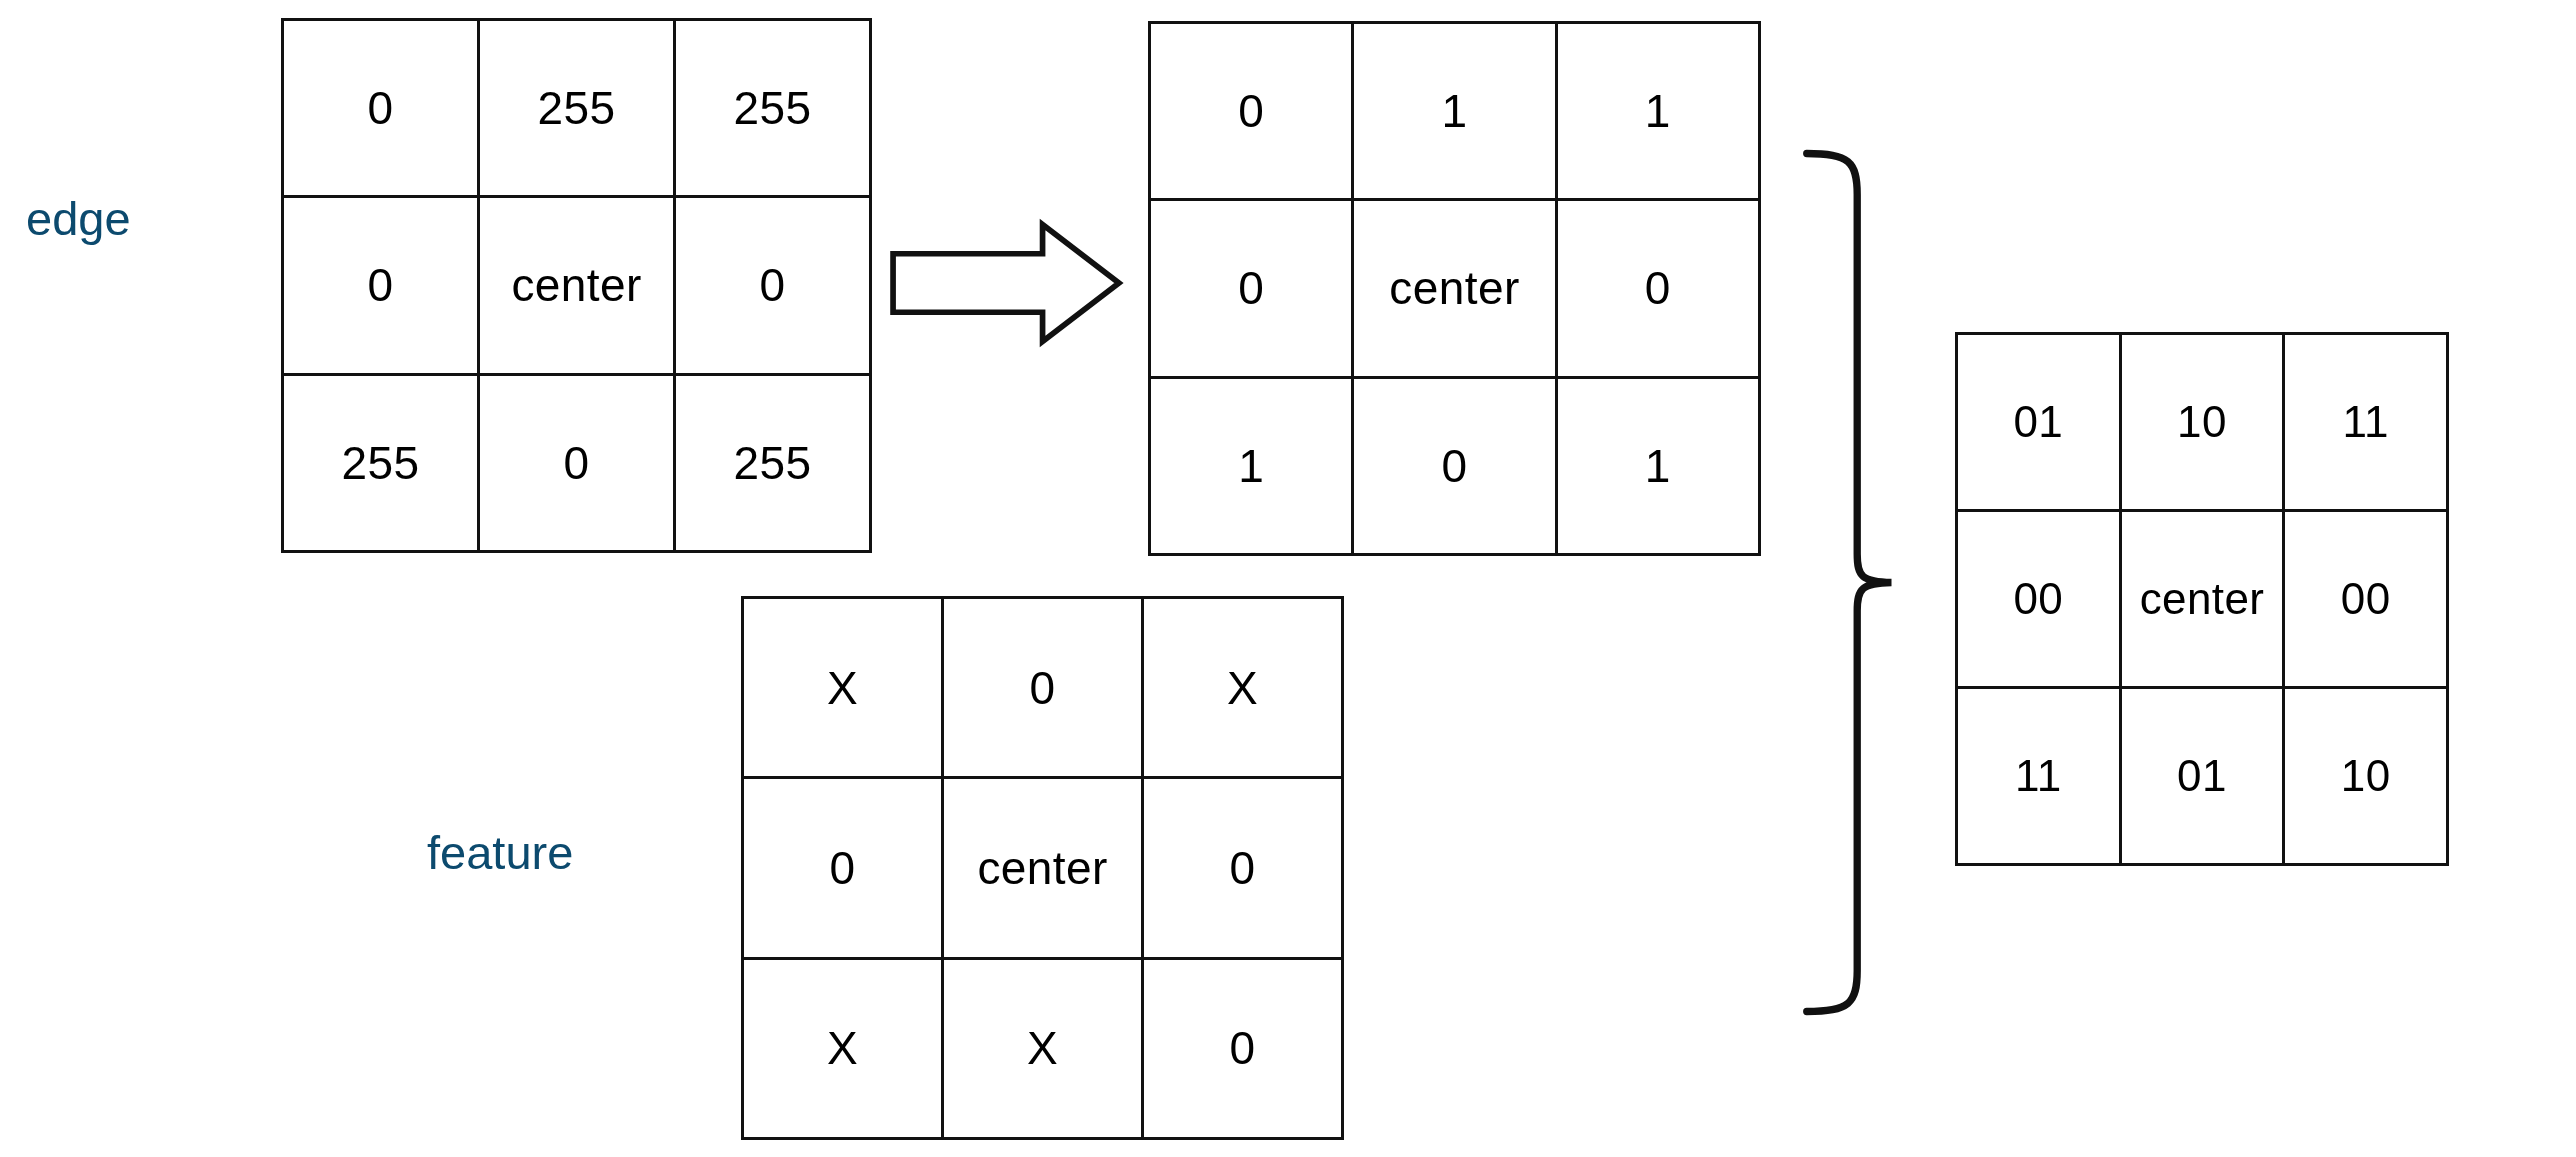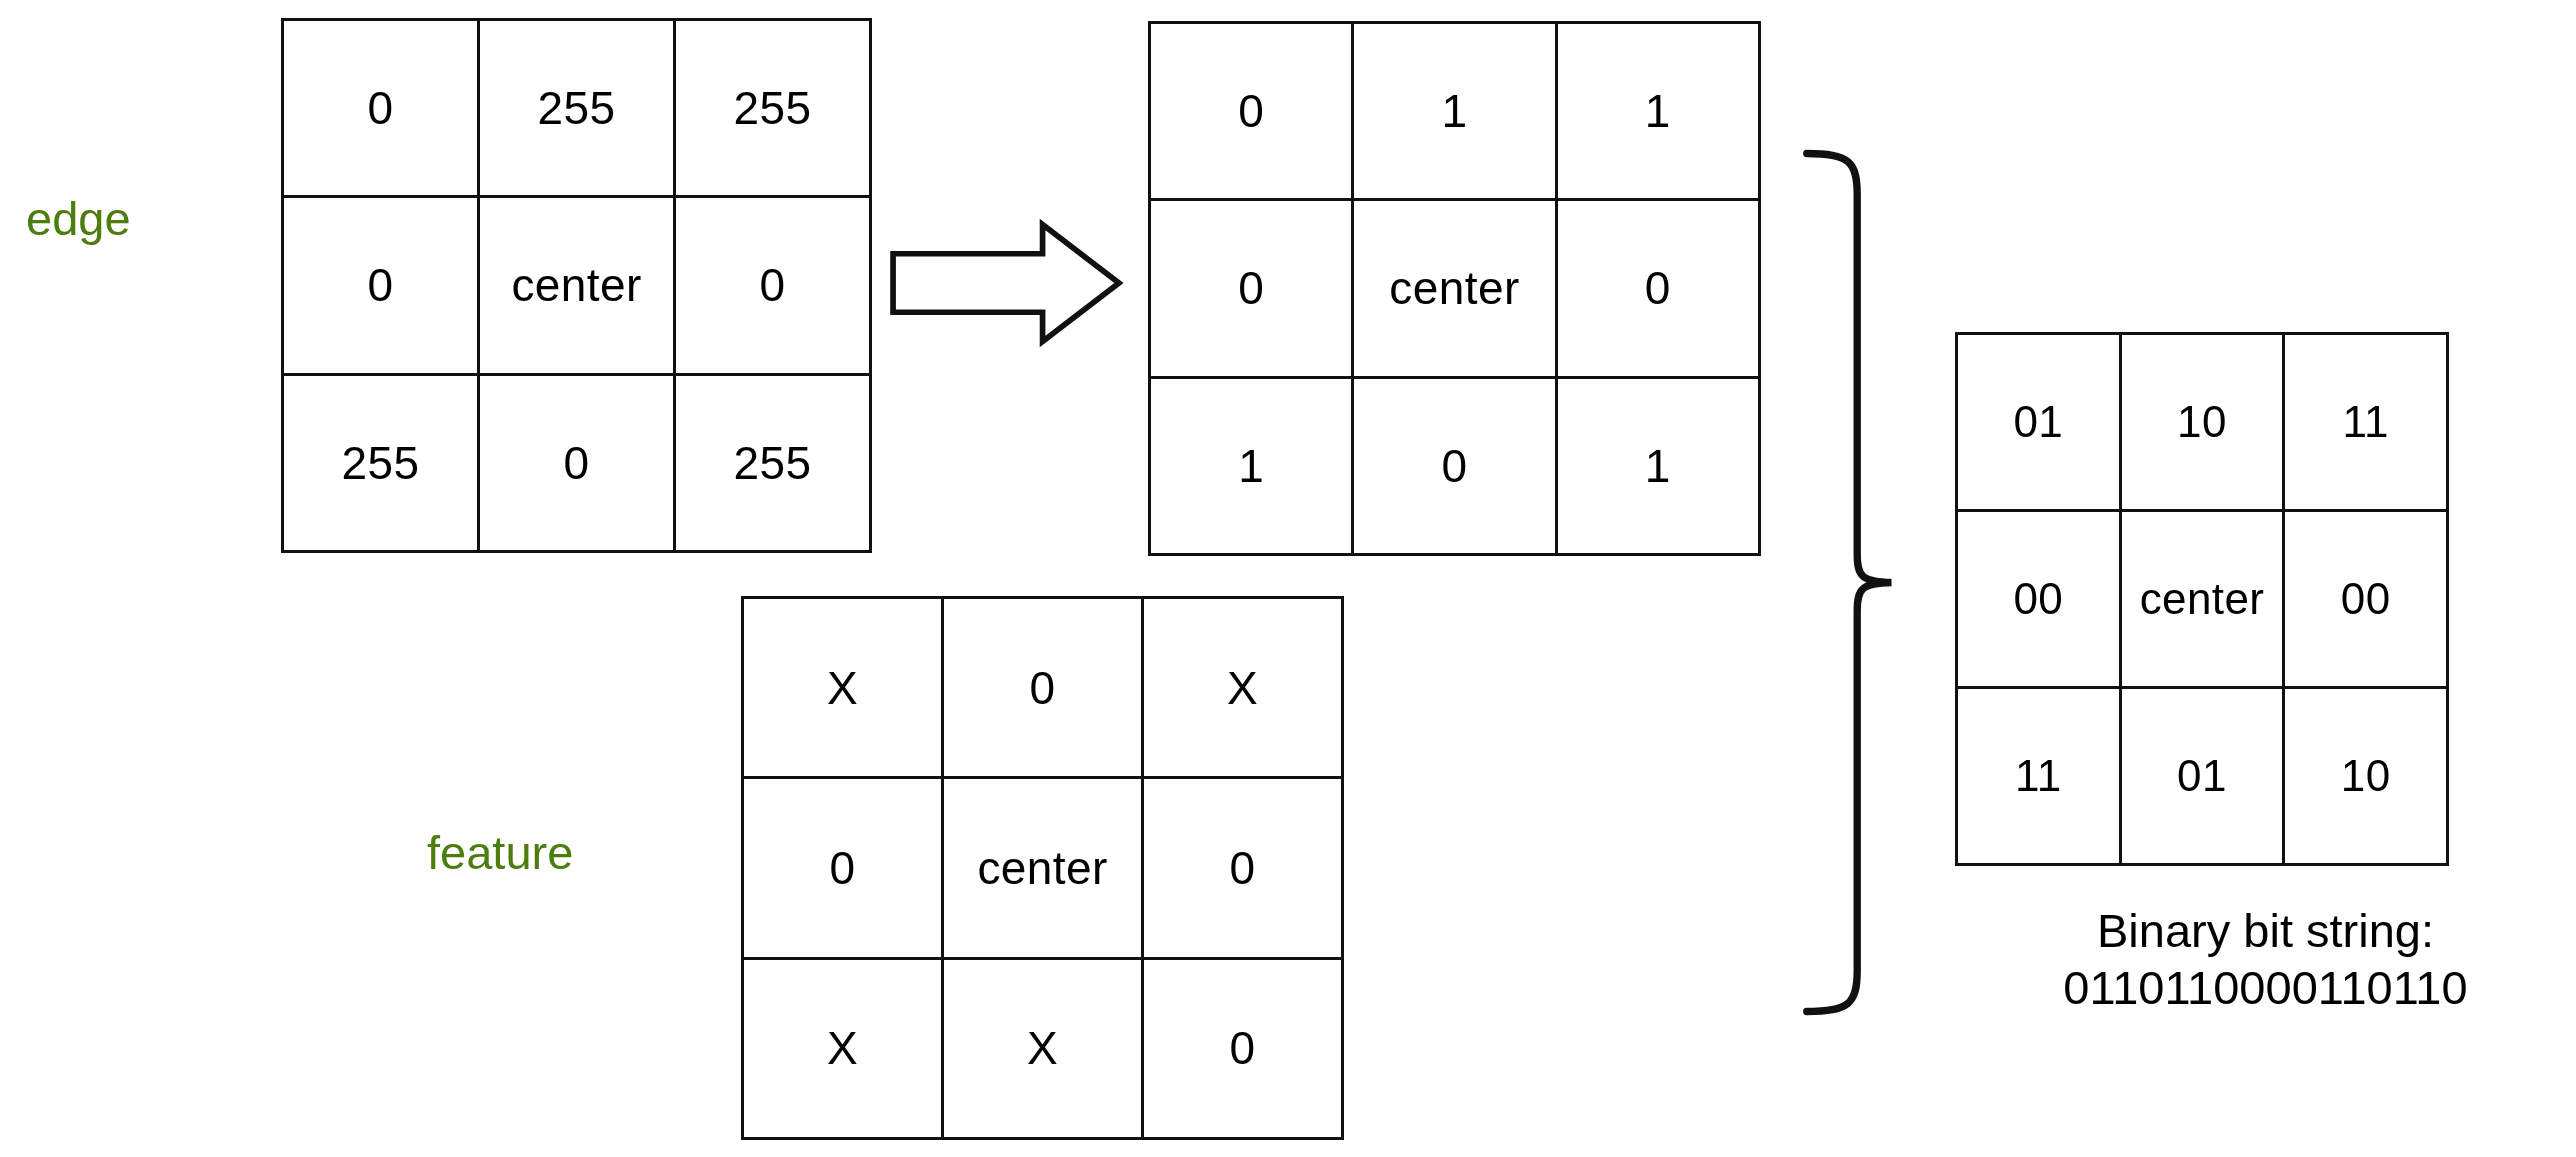--- a/index.html
+++ b/index.html
@@ -52,21 +52,21 @@
   #matrix-binary .cell  { font-size: 46px; }
   #matrix-feature .cell { font-size: 46px; }
   #matrix-bitpair .cell { font-size: 44px; }
 
   
   .side-label {
     position: absolute;
     font-size: 47px;
     line-height: 1;
     white-space: nowrap;
-    color: #4d7c0f;
+    color: #0c4a6e;
   }
   #label-edge    { left: 26px;  top: 195px; }
   #label-feature { left: 427px; top: 829px; }
 
   
   #block-arrow {
     position: absolute;
     left: 888px;
     top: 218px;
     width: 236px;
@@ -160,19 +160,15 @@
     <div class="cell">10</div>
     <div class="cell">11</div>
     <div class="cell">00</div>
     <div class="cell">center</div>
     <div class="cell">00</div>
     <div class="cell">11</div>
     <div class="cell">01</div>
     <div class="cell">10</div>
   </div>
 
-  <div id="bitstring-caption">
-    <span class="caption-line">Binary bit string:</span>
-    <span class="caption-line" id="bitstring-value">0110110000110110</span>
-  </div>
 
 </div>
 
 
 </body></html>

